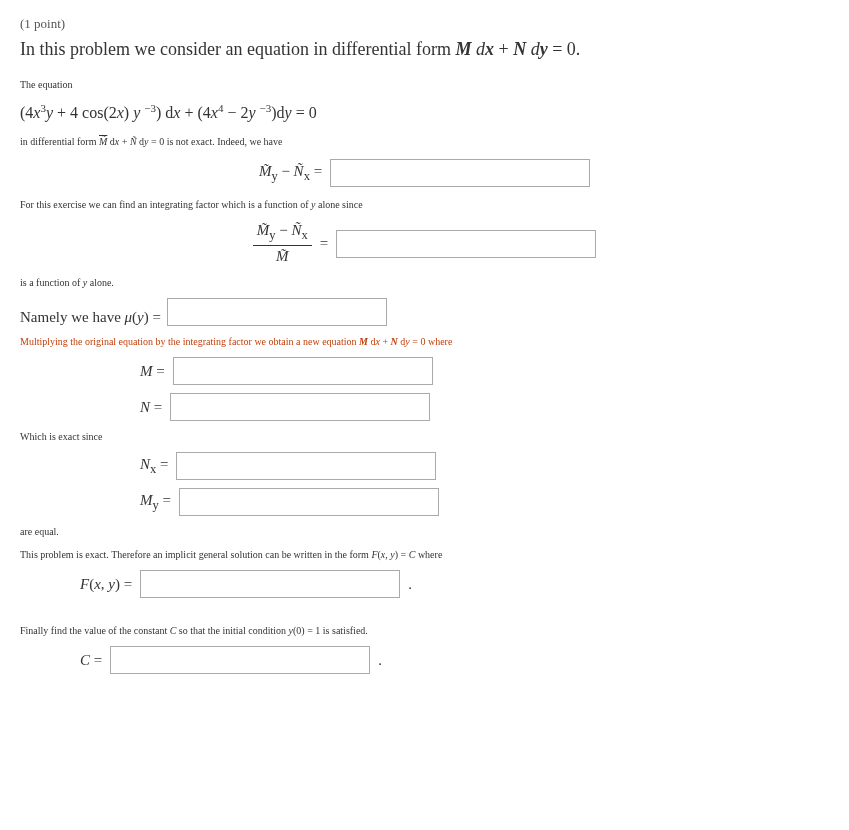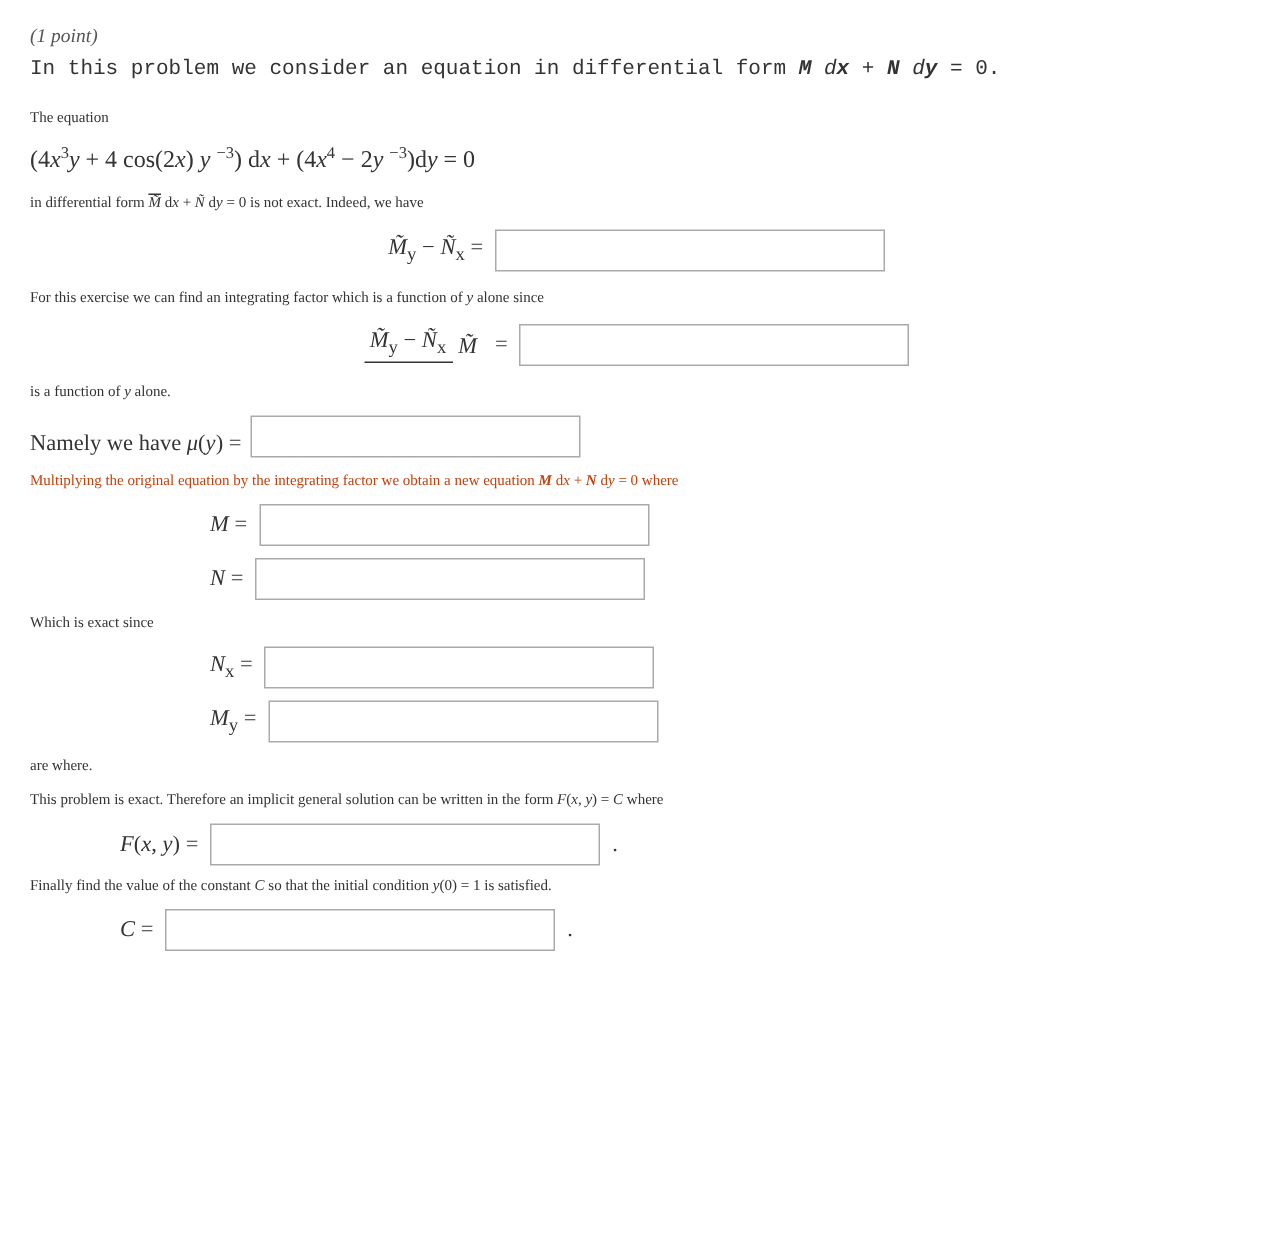--- a/index.html
+++ b/index.html
@@ -8,27 +8,25 @@
       font-size: 15px;
       background: #fff;
       color: #333;
       padding: 16px 20px;
       max-width: 849px;
     }
     .points-line {
       font-size: 13px;
       color: #555;
       margin-bottom: 4px;
-      font-style: italic;
     }
     .intro-text {
-      font-size: 14px;
+      font-size: 18px;
       margin-bottom: 14px;
       line-height: 1.5;
-      font-family: Liberation Mono, monospace;
     }
     .section-label {
       font-size: 10px;
       margin-bottom: 8px;
       line-height: 1.5;
     }
     .equation-block {
       text-align: left;
       margin: 10px 0 12px 0;
       font-size: 16px;
@@ -56,21 +54,21 @@
       padding: 2px 6px;
       font-size: 14px;
       font-family: Georgia, serif;
       outline: none;
     }
     .answer-input-wide {
       width: 260px;
     }
     .fraction-block {
       display: flex;
-      flex-direction: row;
+      flex-direction: column;
       align-items: center;
       font-size: 15px;
     }
     .fraction-numerator {
       border-bottom: 1.5px solid #333;
       padding: 0 4px 2px 4px;
       text-align: center;
     }
     .fraction-denominator {
       padding: 2px 4px 0 4px;
@@ -162,27 +160,27 @@
   <div class="answer-row-left" style="margin-top:8px;">
     <span><em>N</em><sub>x</sub> =</span>
     <input class="answer-input answer-input-wide" type="text" style="">
   </div>
   <div class="answer-row-left">
     <span><em>M</em><sub>y</sub> =</span>
     <input class="answer-input answer-input-wide" type="text" style="">
   </div>
 </div>
 
-<p class="section-label">are where.</p>
+<p class="section-label">are equal.</p>
 
 <p class="section-label">
   This problem is exact. Therefore an implicit general solution can be written in the form <em>F</em>(<em>x</em>, <em>y</em>) = <em>C</em> where
 </p>
 
-<div class="answer-row-left" style="margin-left:60px; margin-bottom:6px;">
+<div class="answer-row-left" style="margin-left:60px; margin-bottom:25px;">
   <span><em>F</em>(<em>x</em>, <em>y</em>) =</span>
   <input class="answer-input answer-input-wide" type="text" style="">
   <span>.</span>
 </div>
 
 <p class="section-label">
   Finally find the value of the constant <em>C</em> so that the initial condition <em>y</em>(0) = 1 is satisfied.
 </p>
 
 <div class="answer-row-left" style="margin-left:60px; margin-top:6px;">

